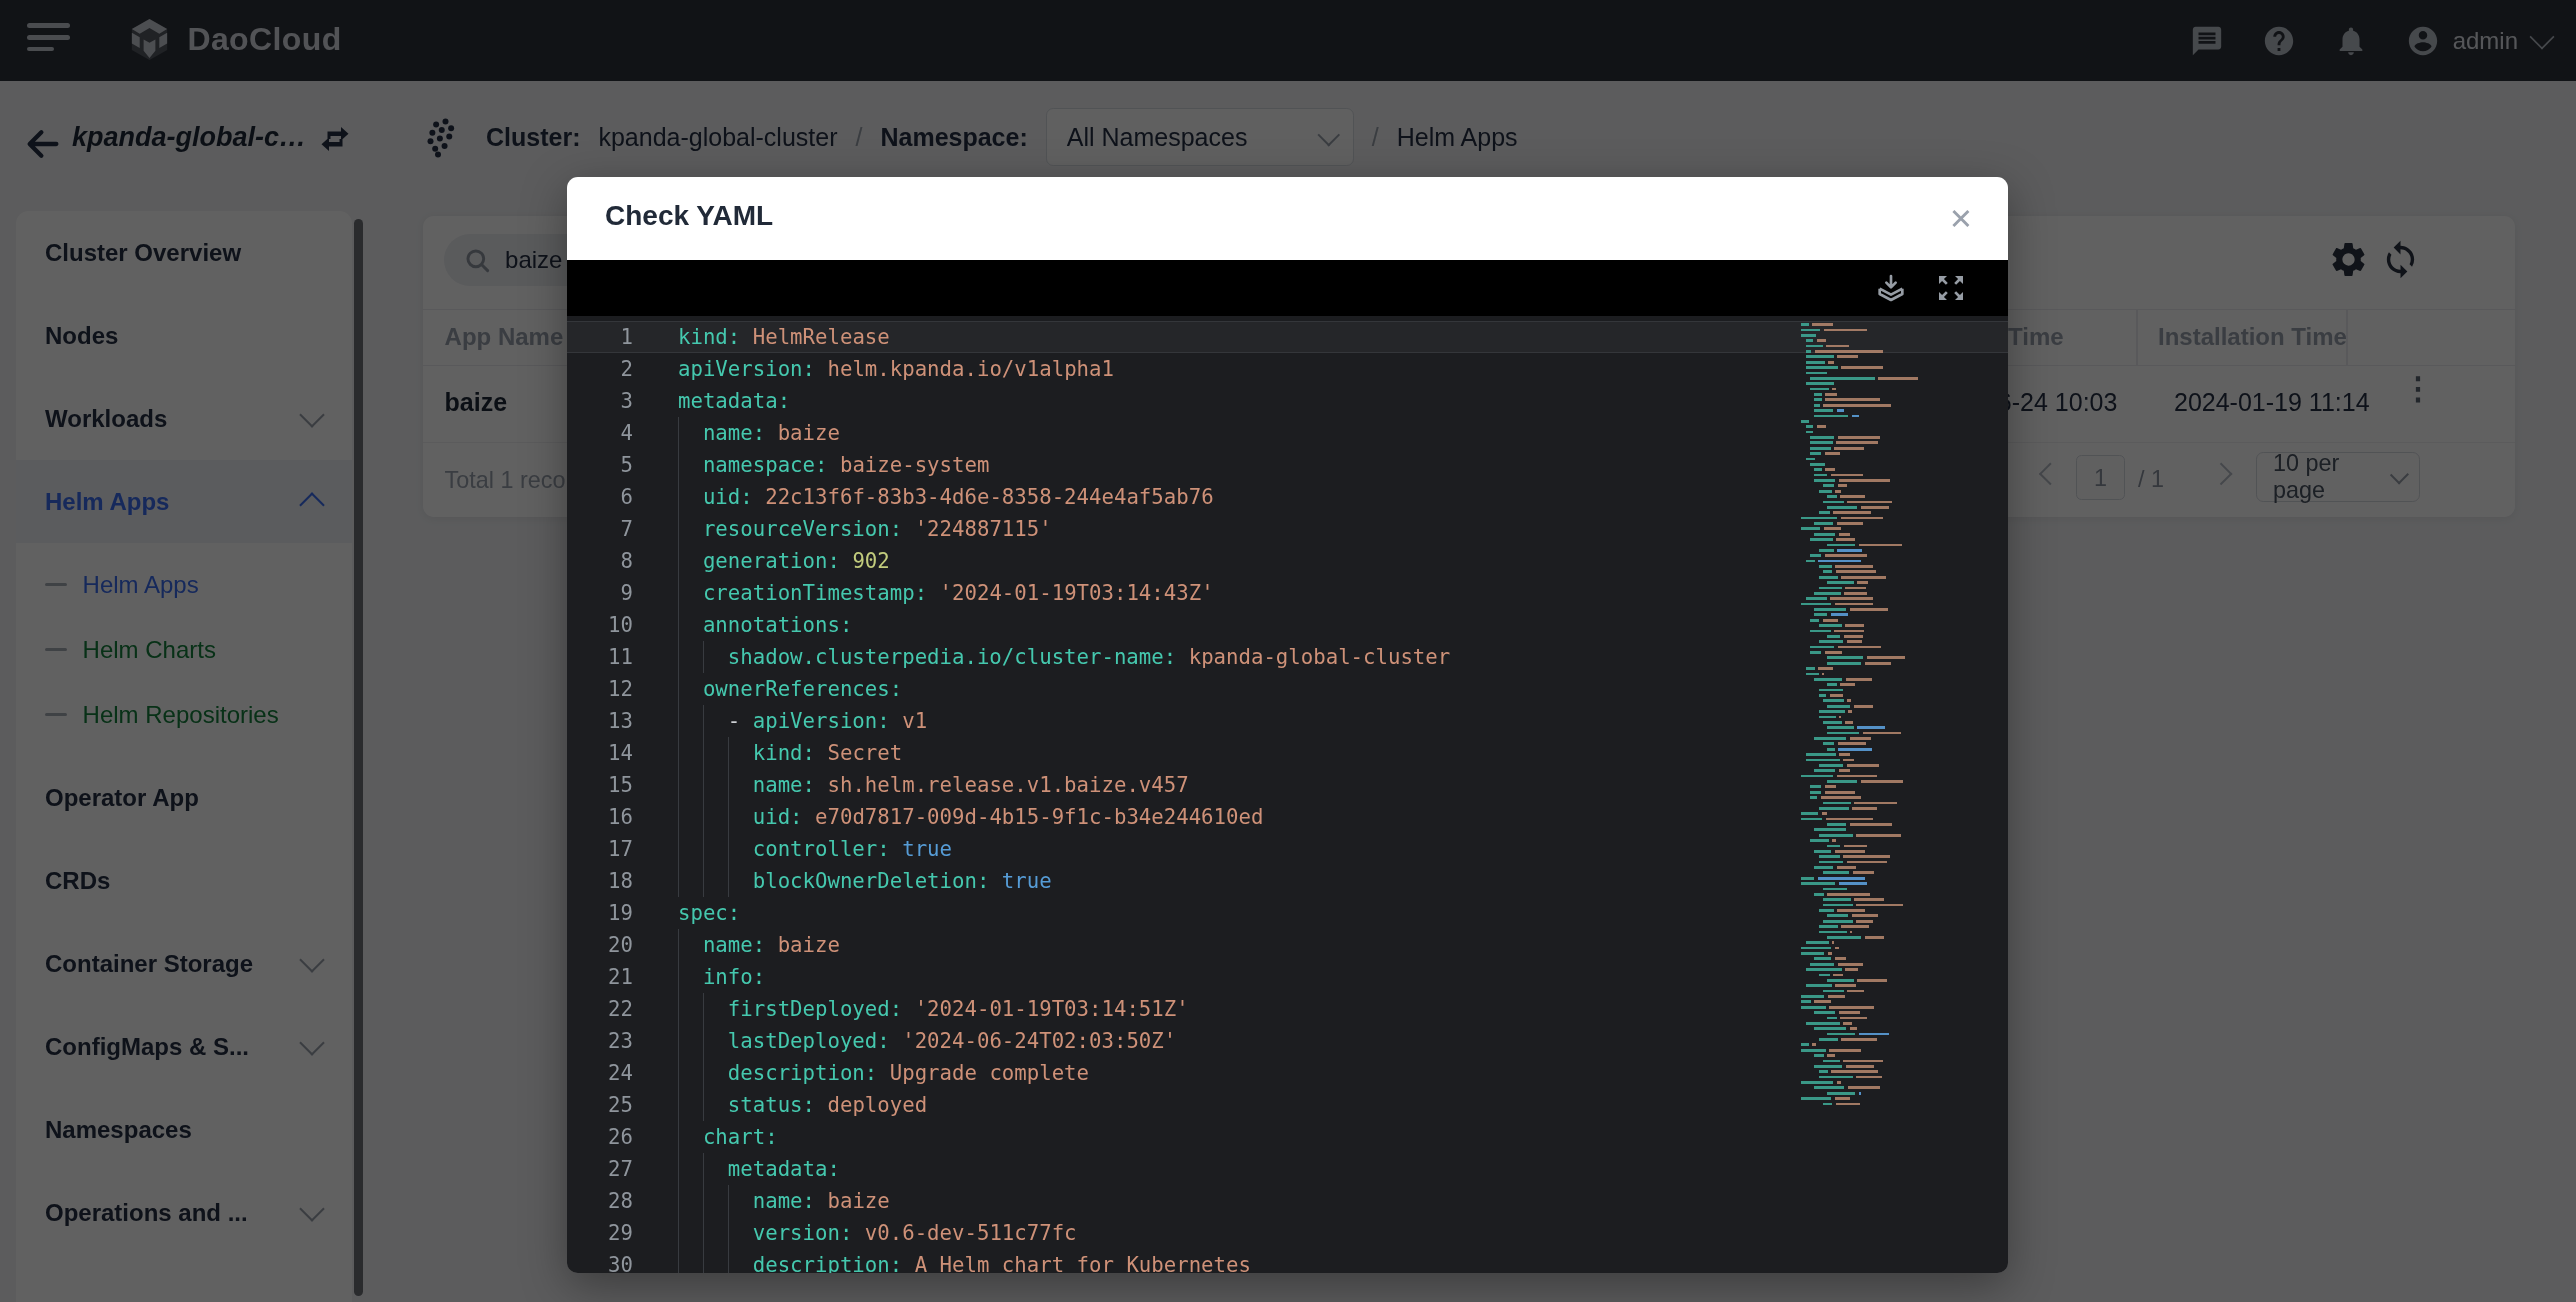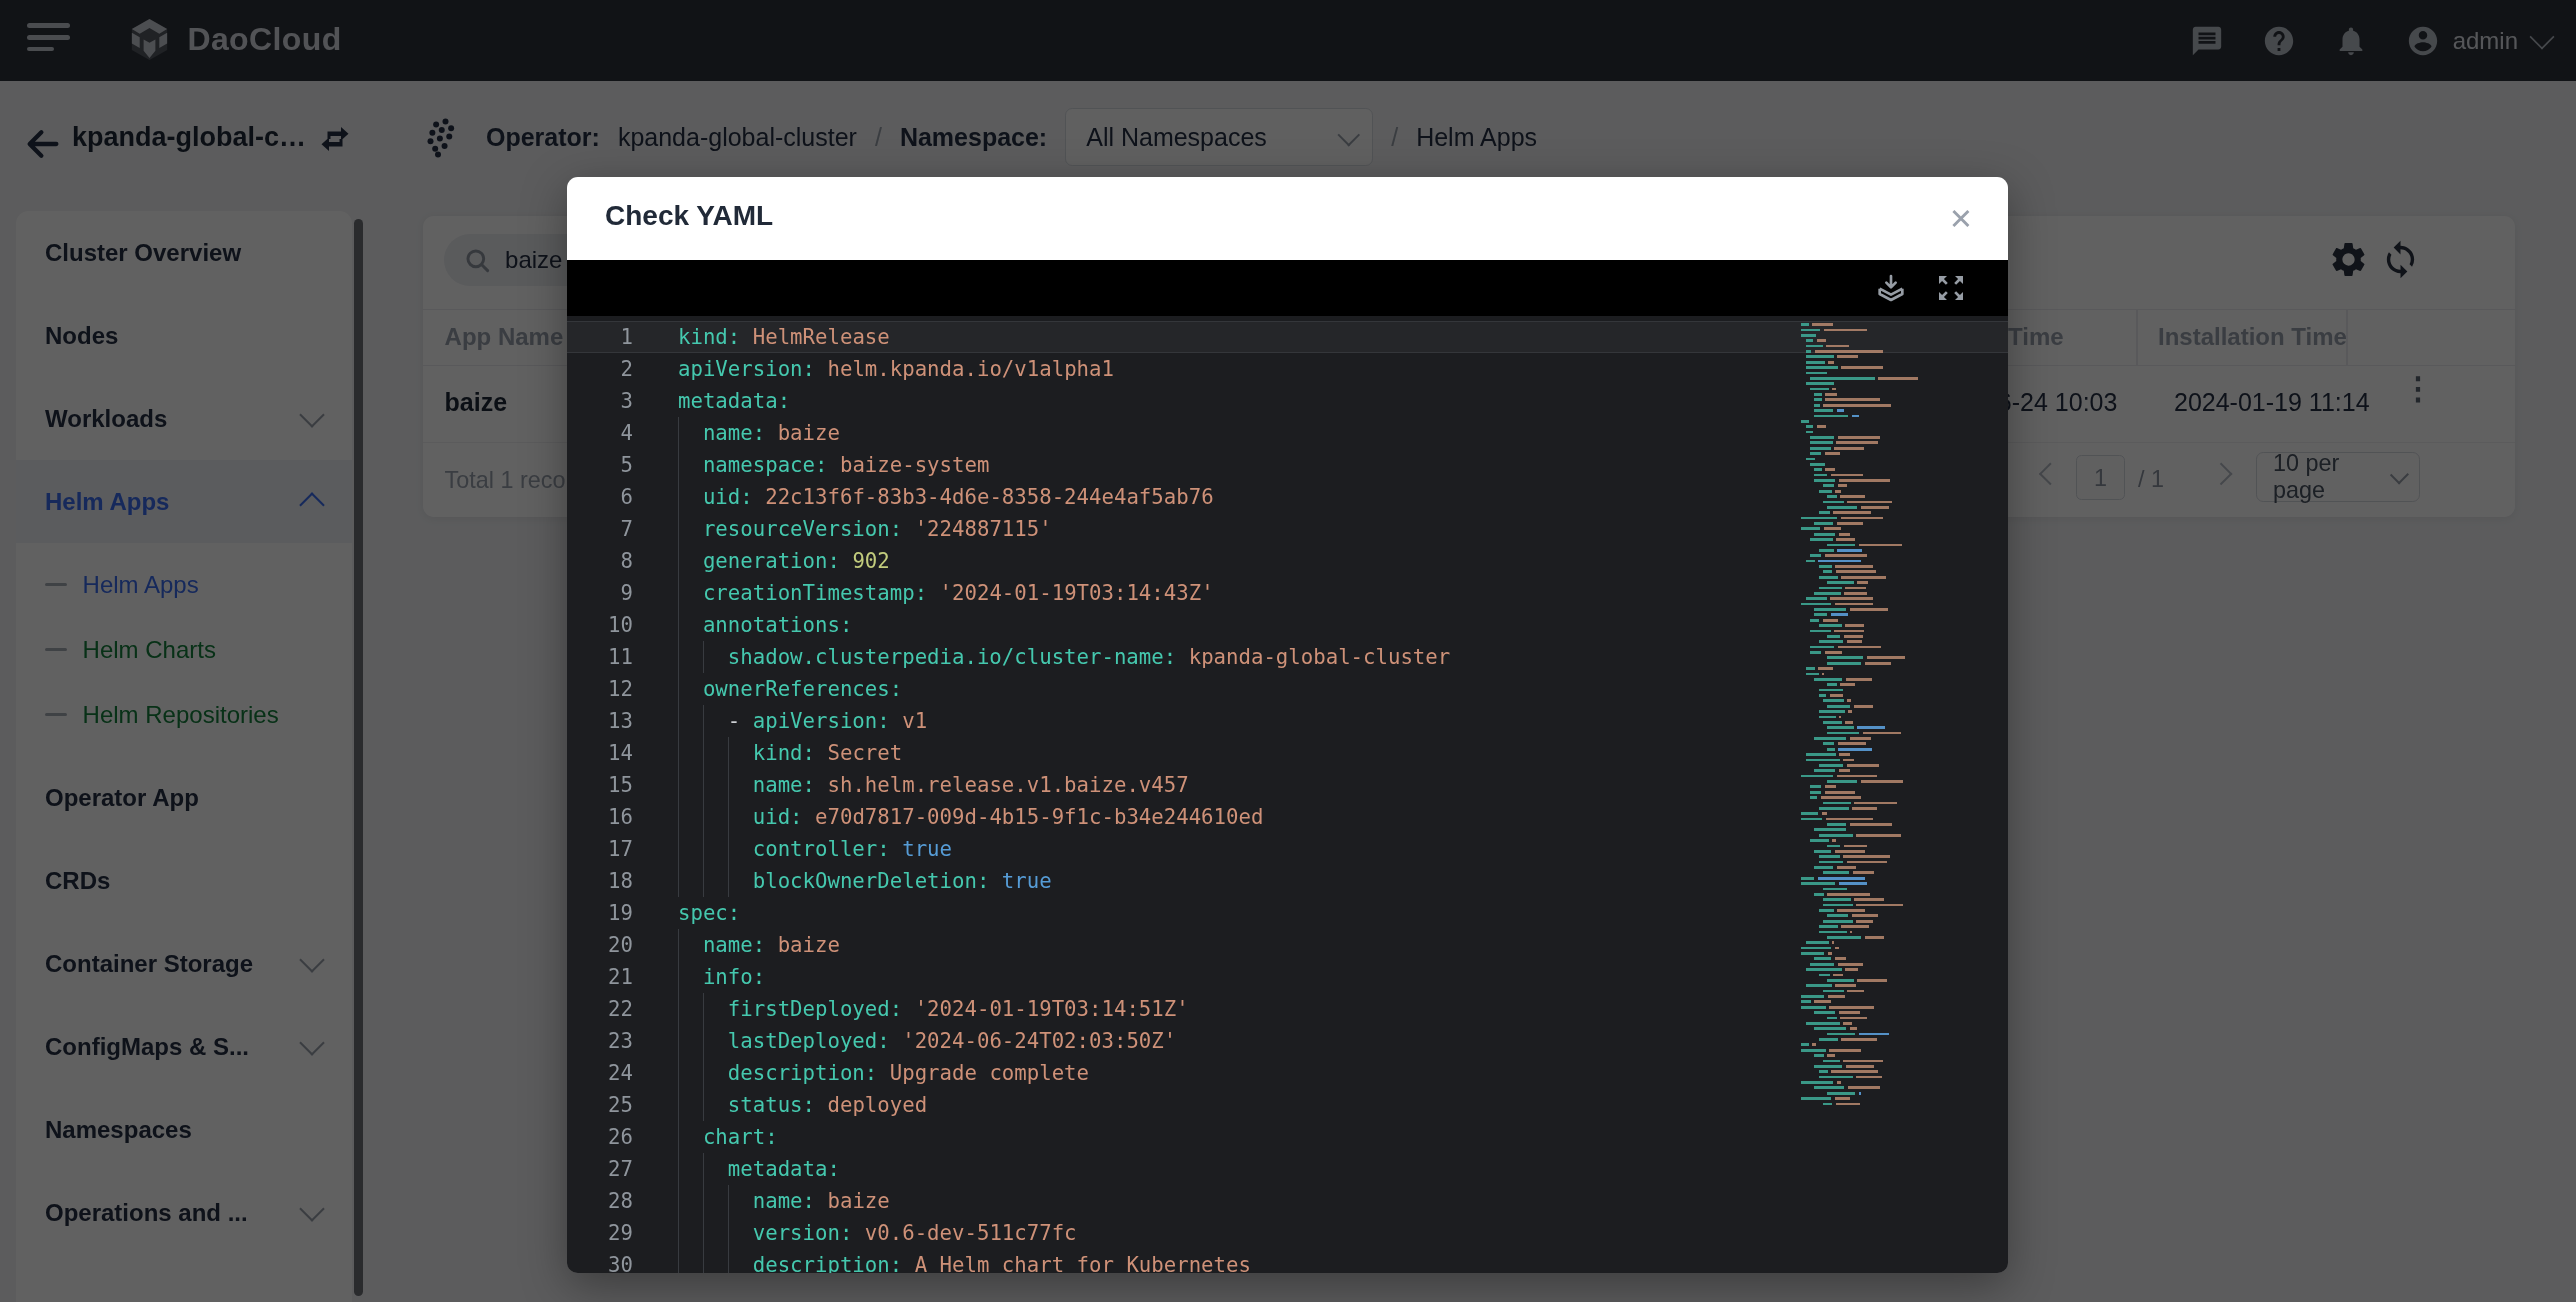--- a/index.html
+++ b/index.html
@@ -18,21 +18,21 @@
   .tico{width:34px;height:34px;fill:#b9bfc8;}
   .userbox{display:flex;align-items:center;gap:12.6px;}
   .user-name{font-size:24px;color:#dfe3e9;}
   .chev{width:20px;height:20px;border-right:2.7px solid #b9bfc8;border-bottom:2.7px solid #b9bfc8;
         transform:rotate(45deg) scale(.8);margin-top:-7.2px;}
 
   
   .side-head{position:absolute;left:0;top:81px;width:369px;height:130px;}
   .back-ic{position:absolute;left:23.4px;top:43px;width:40px;height:40px;fill:none;stroke:#273145;stroke-width:2.6;}
   .side-title{position:absolute;left:72px;top:41px;width:237px;font-size:27px;font-weight:700;color:#1f2937;
-              white-space:nowrap;overflow:hidden;text-overflow:ellipsis;}
+              white-space:nowrap;overflow:hidden;text-overflow:ellipsis;font-style:italic;}
   .sync-ic{position:absolute;left:317px;top:40px;width:36px;height:36px;fill:#273145;}
 
   
   .side-card{position:absolute;left:16px;top:211px;width:336px;height:1097px;background:#ffffff;
              border-radius:12.6px 12.6px 0 0;overflow:hidden;}
   .mi{position:relative;display:flex;align-items:center;height:83px;padding:0 31px 0 29px;font-size:24px;
       color:#273145;cursor:pointer;}
   .mi .lbl{flex:1;white-space:nowrap;overflow:hidden;text-overflow:ellipsis;font-weight:bold;}
   .mi.active{color:#3a6cf0;}
   .mi .cv{width:16px;height:16px;border-right:2.7px solid #9aa1ac;border-bottom:2.7px solid #9aa1ac;}
@@ -233,21 +233,21 @@
         <circle cx="5" cy="9.5" r="1.6"></circle>
       <circle cx="10" cy="8" r="1.6"></circle>
         <circle cx="15" cy="7" r="1.6"></circle>
         <circle cx="4" cy="14" r="1.6"></circle>
       <circle cx="9" cy="12.5" r="1.6"></circle>
         <circle cx="14" cy="11.5" r="1.6"></circle>
         <circle cx="6.5" cy="18" r="1.6"></circle>
       <circle cx="11.5" cy="16.5" r="1.6"></circle>
         <circle cx="8" cy="21" r="1.6"></circle>
       </svg>
-    <span class="b-label">Operator:</span>
+    <span class="b-label">Cluster:</span>
     <span class="b-val">kpanda-global-cluster</span>
     <span class="b-sep">/</span>
     <span class="b-label">Namespace:</span>
     <div class="ns-select">
       <span>All Namespaces</span>
       <span class="cv"></span>
     </div>
     <span class="b-sep">/</span>
     <span class="b-val">Helm Apps</span>
   </div>

